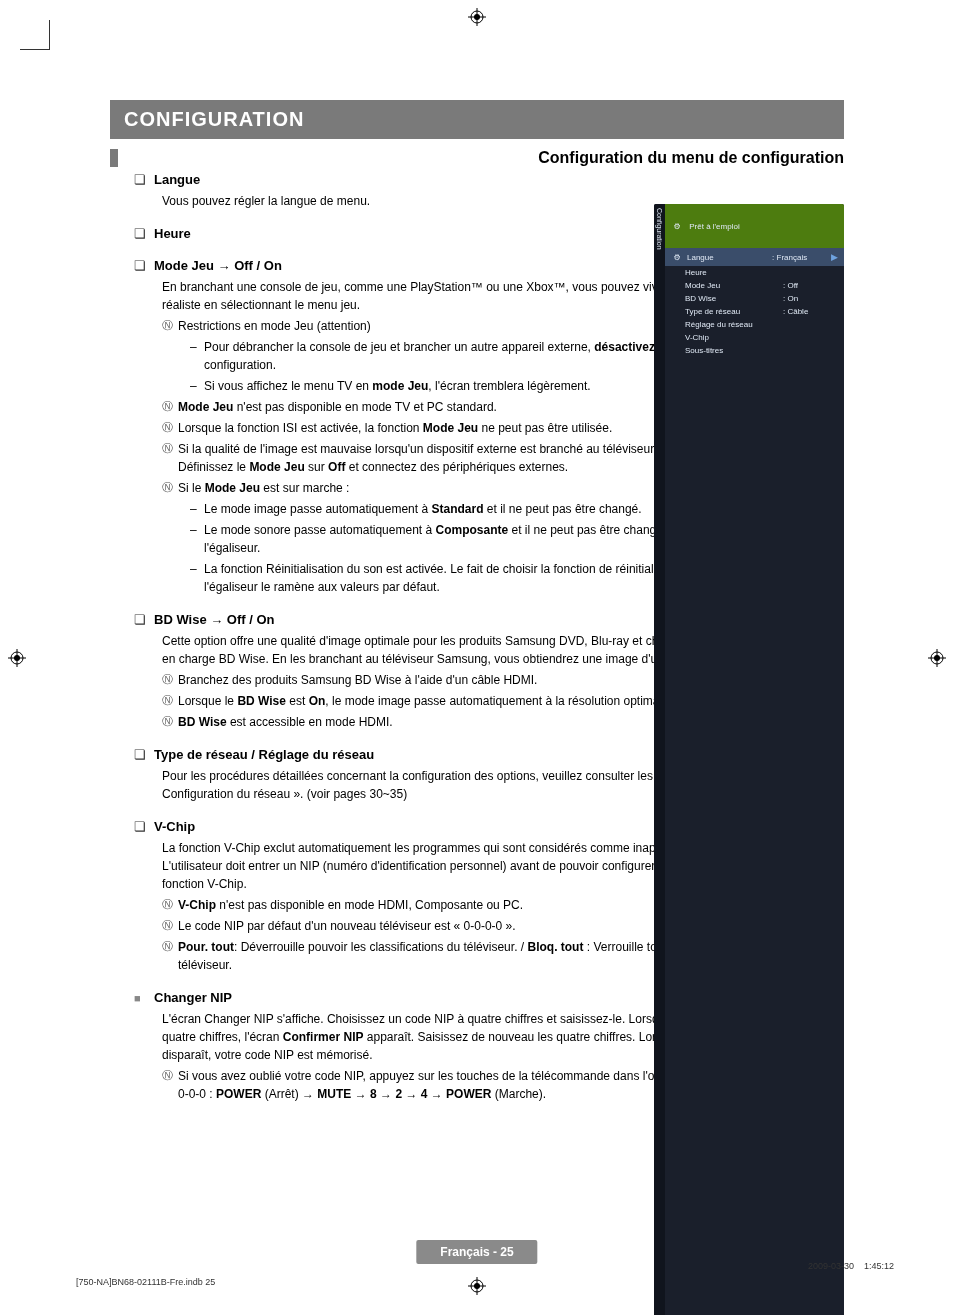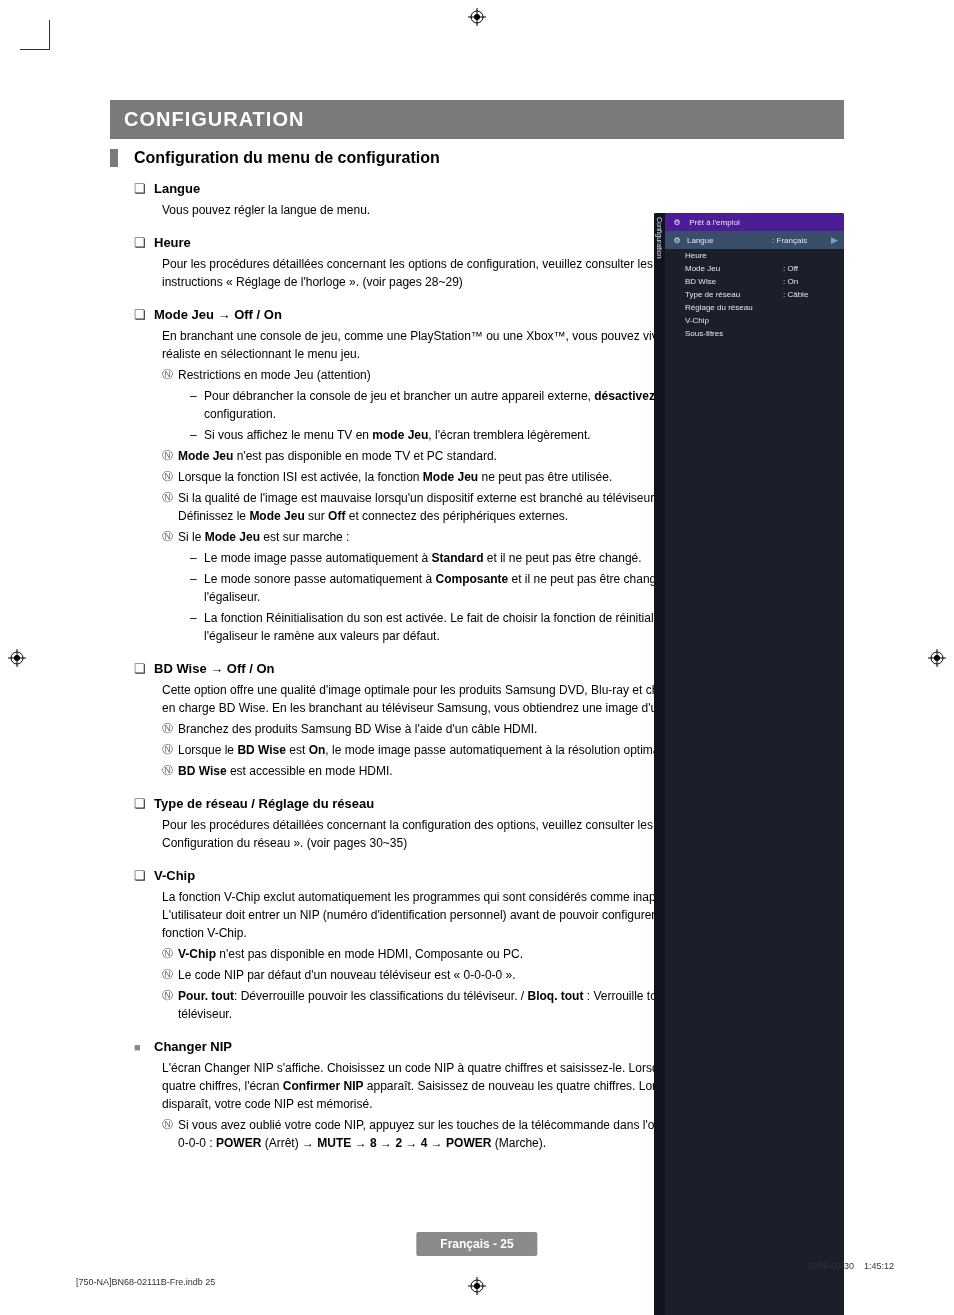--- a/index.html
+++ b/index.html
@@ -9,26 +9,26 @@
   .reg-top, .reg-bottom { position: absolute; left: 50%; transform: translateX(-50%); }
   .reg-top { top: 8px; }
   .reg-bottom { bottom: 20px; }
   .reg-left, .reg-right { position: absolute; top: 50%; transform: translateY(-50%); }
   .reg-left { left: 8px; }
   .reg-right { right: 8px; }
   .reg { width: 18px; height: 18px; }
   .reg svg { display: block; }
   .title-bar { background: #7a7a7a; color: #fff; font-size: 20px; font-weight: bold; padding: 8px 14px; letter-spacing: 1px; }
   .intro { margin: 10px 0 16px 30px; font-size: 12px; }
-  .section-heading { display: flex; align-items: center; margin: 10px 0 14px 0; }
+  .section-heading { display: flex; align-items: center; margin: 10px 0 5px 0; justify-content: space-between; }
   .sec-bar { width: 8px; height: 18px; background: #7a7a7a; margin-right: 16px; }
   .sec-text { font-size: 16px; font-weight: bold; }
   .content { position: relative; }
   .osd { position: absolute; right: 0; top: 32px; width: 190px; background: #1a1f2b; color: #dfe8f4; font-size: 8px; border-radius: 2px; overflow: hidden; }
-  .osd-top { background: #4c1d95; padding: 3px 6px; font-size: 8px; }
+  .osd-top { background: #4d7c0f; padding: 16px 6px; font-size: 8px; }
   .osd-row { display: flex; align-items: center; padding: 2px 6px; }
   .osd-sel { background: #3a4d6a; padding: 3px 6px; display: flex; align-items: center; }
   .osd-label { flex: 1; }
   .osd-val { width: 55px; }
   .osd-arrow { color: #6fa3e0; font-size: 9px; margin-left: 4px; }
   .osd-icon { width: 12px; height: 12px; margin-right: 4px; display: inline-flex; align-items: center; justify-content: center; font-size: 8px; }
   .osd-side { float: left; writing-mode: vertical-rl; font-size: 7px; background: #10141d; padding: 4px 2px; height: 100%; }
   .osd-inner { padding-left: 14px; }
   .sub { margin-left: 24px; margin-bottom: 16px; }
   .sub-head { display: flex; align-items: flex-start; margin-bottom: 4px; }
@@ -36,21 +36,21 @@
   .g-mark { width: 14px; margin-right: 6px; font-size: 11px; line-height: 16px; color: #888; }
   .sub-title { font-weight: bold; font-size: 13px; }
   .sub-body { margin-left: 28px; font-size: 12px; line-height: 1.5; }
   .note { display: flex; margin: 3px 0; }
   .note-icon { width: 16px; flex-shrink: 0; font-size: 11px; color: #555; }
   .note-text { flex: 1; }
   .dash-item { display: flex; margin: 3px 0 3px 28px; }
   .dash { width: 14px; flex-shrink: 0; }
   .dash-text { flex: 1; }
   .bold { font-weight: bold; }
-  .footer-bar { position: absolute; bottom: 59px; left: 50%; transform: translateX(-50%); background: #8a8a8a; color: #fff; font-size: 12px; font-weight: bold; padding: 5px 24px; border-radius: 2px; }
+  .footer-bar { position: absolute; bottom: 51px; left: 50%; transform: translateX(-50%); background: #8a8a8a; color: #fff; font-size: 12px; font-weight: bold; padding: 5px 24px; border-radius: 2px; }
   .foot-left { position: absolute; bottom: 28px; left: 60px; font-size: 9px; color: #333; margin-left: 16px; }
   .foot-right { position: absolute; bottom: 44px; right: 60px; font-size: 9px; color: #333; }
 </style>
 </head>
 <body>
 
 <div class="crop-mark-tl"></div>
 <div class="reg reg-top">
     <svg viewBox="0 0 18 18">
       <circle cx="9" cy="9" r="6" fill="none" stroke="#000" stroke-width="1"></circle>
@@ -149,21 +149,20 @@
           <span class="sub-title">Langue</span>
         </div>
       <div class="sub-body">Vous pouvez régler la langue de menu.</div>
     </div>
 
     <div class="sub">
       <div class="sub-head">
           <span class="q-mark">❏</span>
           <span class="sub-title">Heure</span>
         </div>
-      <div class="sub-body" style="max-width:500px">Pour les procédures détaillées concernant les options de configuration, veuillez consulter les instructions « Réglage de l'horloge ». (voir pages 28~29)</div>
     </div>
 
     <div class="sub">
       <div class="sub-head">
           <span class="q-mark">❏</span>
           <span class="sub-title">Mode Jeu → Off / On</span>
         </div>
       <div class="sub-body">
         <div>En branchant une console de jeu, comme une PlayStation™ ou une Xbox™, vous pouvez vivre une expérience de jeu plus réaliste en sélectionnant le menu jeu.</div>
         <div class="note">

